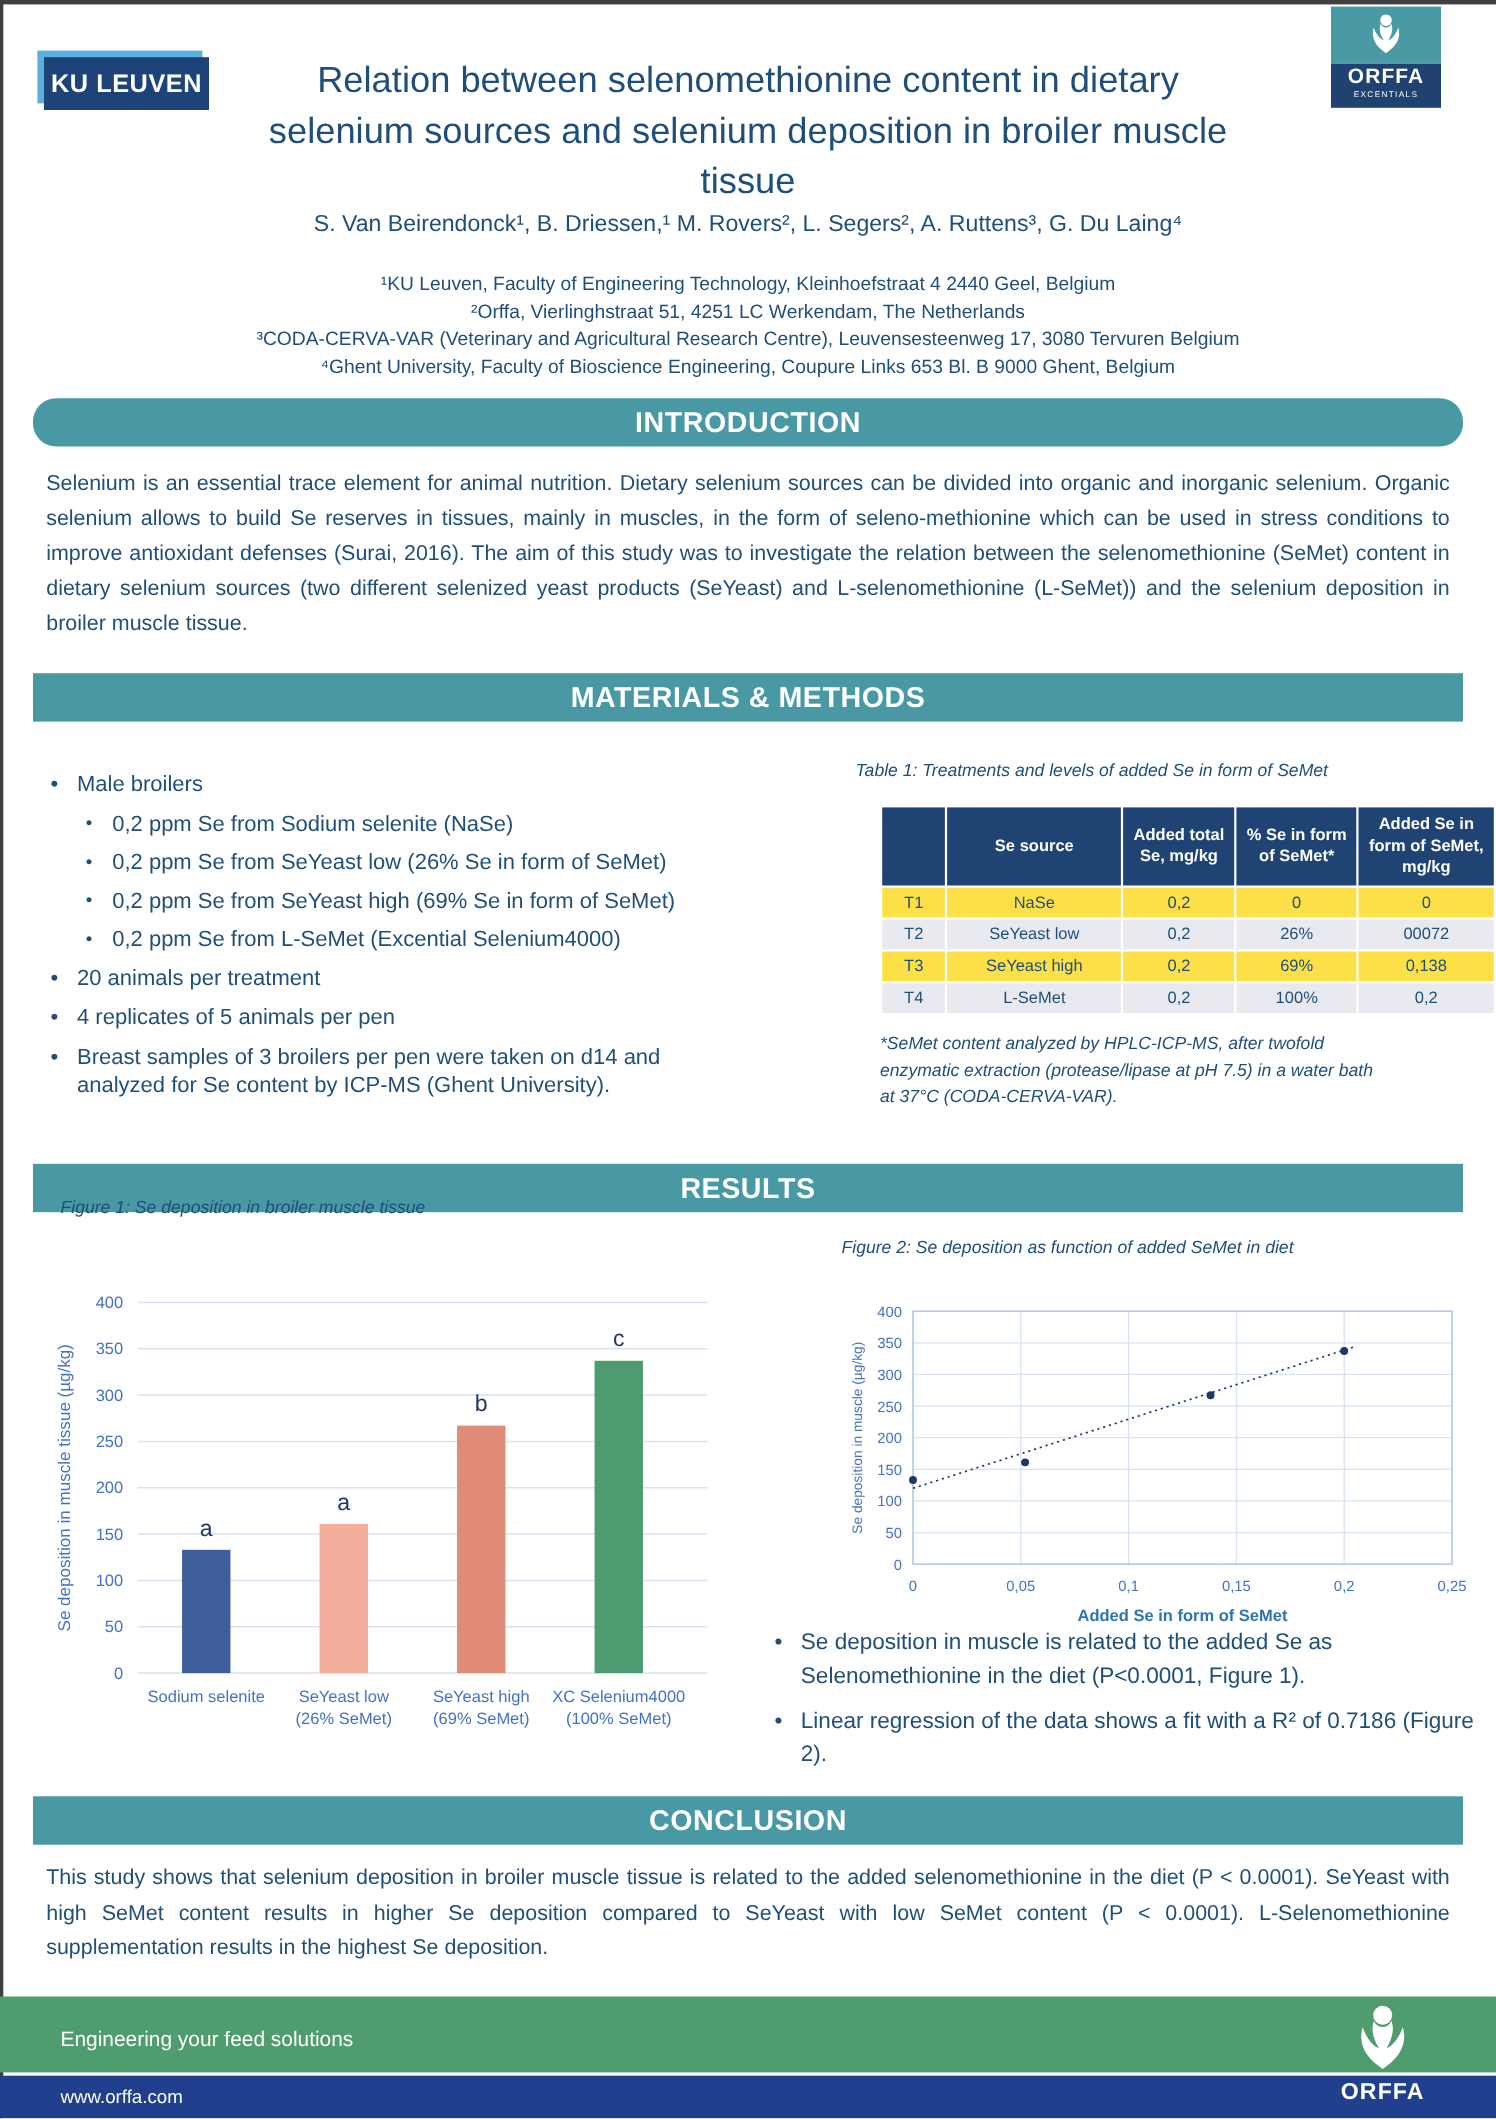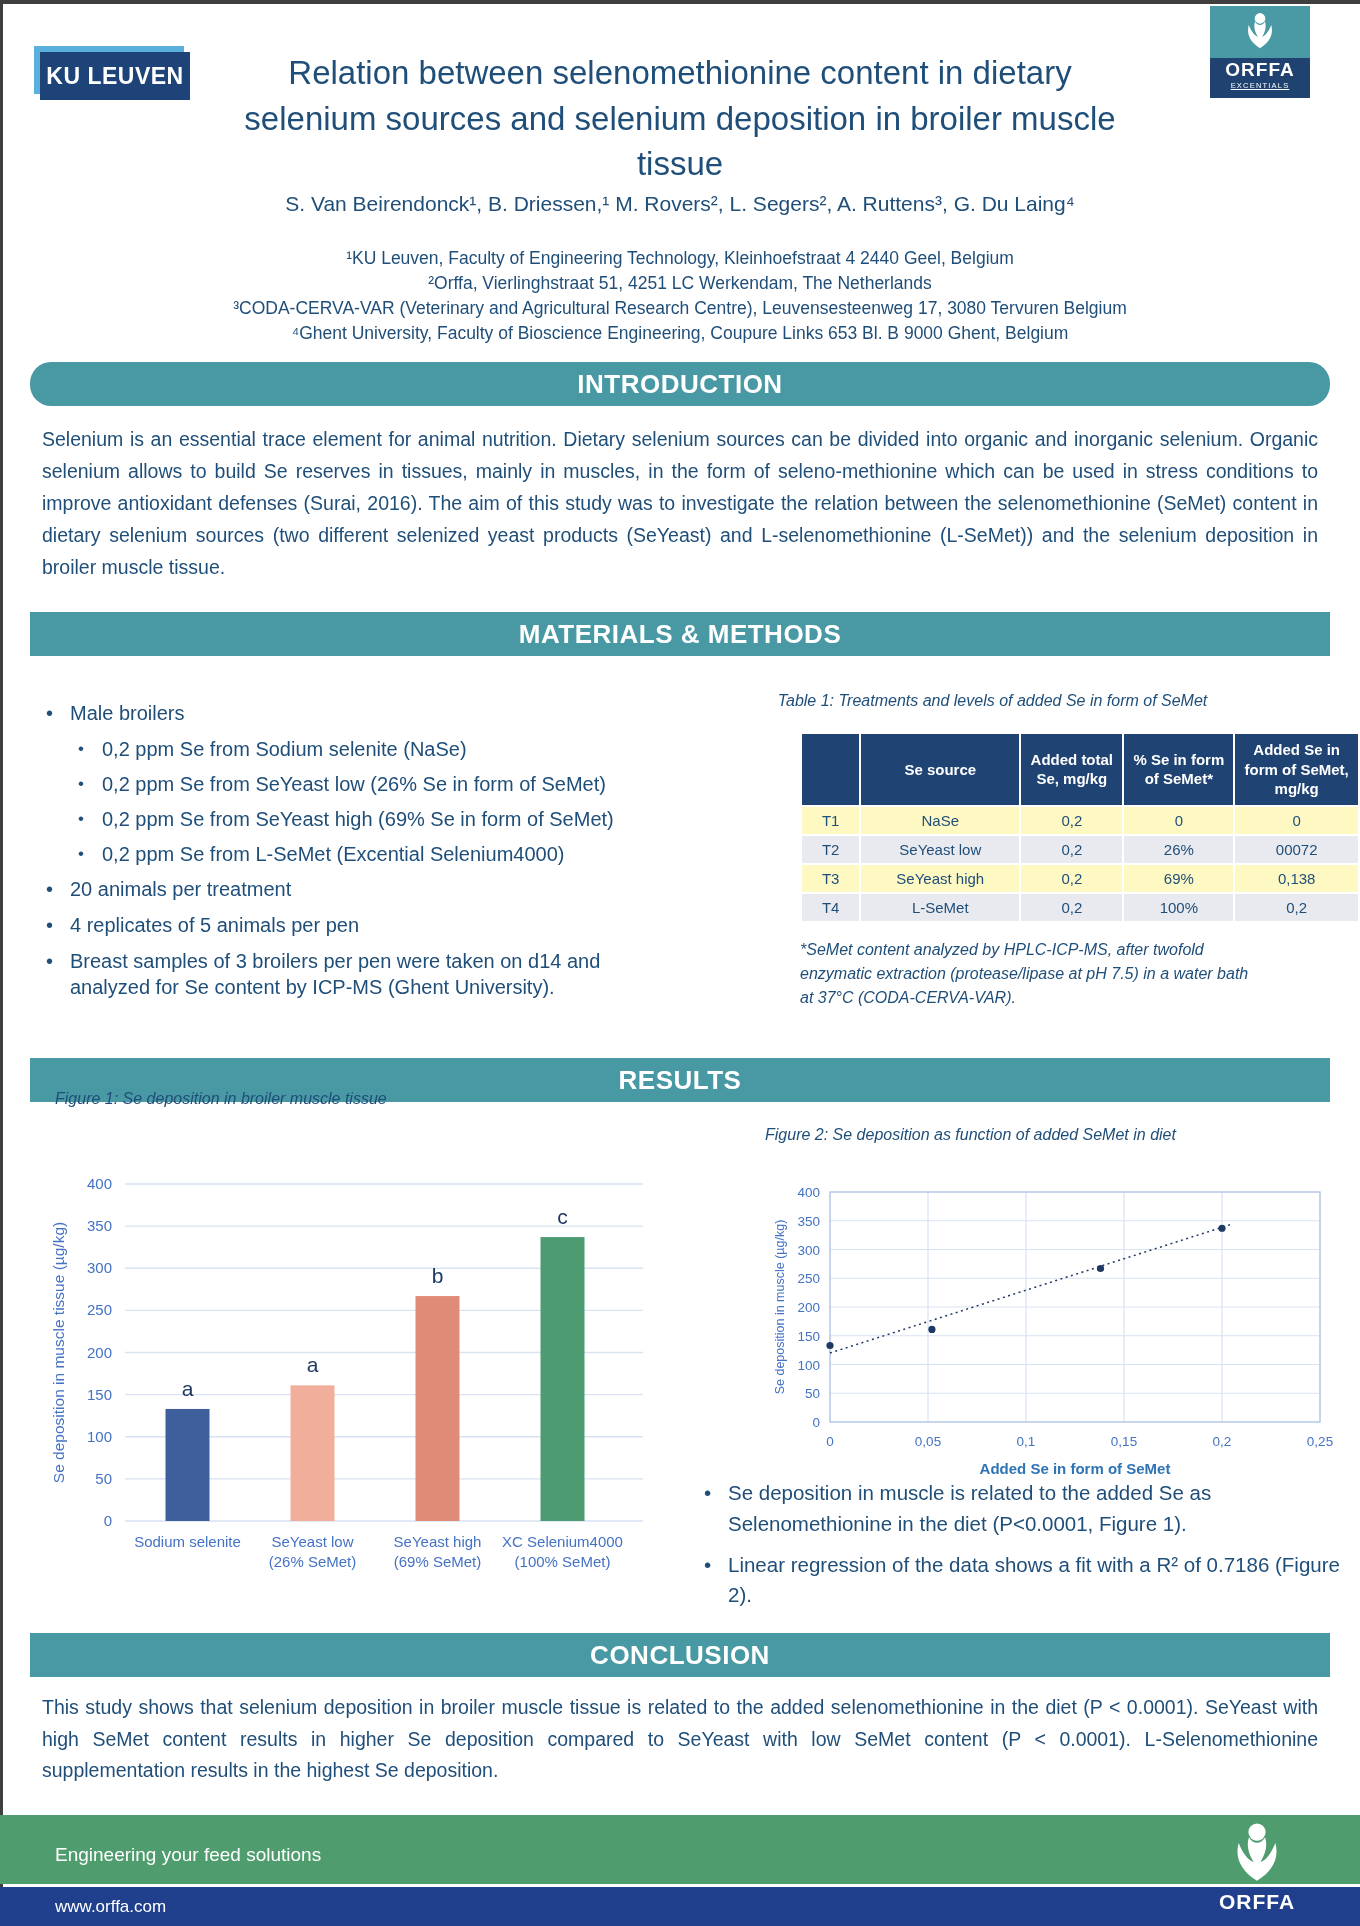--- a/index.html
+++ b/index.html
@@ -9,21 +9,21 @@
   .edge-left{position:absolute;top:0;left:0;width:3px;height:1926px;background:#3f3f3f;}
 
   
   .ku-logo{position:absolute;left:40px;top:52px;width:150px;height:48px;background:#1D4379;
            color:#fff;display:flex;align-items:center;justify-content:center;font-weight:bold;
            font-size:23px;letter-spacing:.5px;box-shadow:-6px -6px 0 0 #5AB0DC;}
   .orffa-badge{position:absolute;left:1210px;top:6px;width:100px;height:92px;}
   .orffa-badge .top{height:52px;background:#4A9AA6;display:flex;align-items:center;justify-content:center;}
   .orffa-badge .bottom{height:40px;background:#1F4271;color:#fff;text-align:center;}
   .orffa-badge .name{font-weight:bold;font-size:19px;letter-spacing:1px;line-height:23px;}
-  .orffa-badge .tag{font-size:7.5px;letter-spacing:1.2px;line-height:9px;text-decoration:underline;}
+  .orffa-badge .tag{font-size:7.5px;letter-spacing:1.2px;line-height:9px;}
 
   .title{position:absolute;top:50px;left:170px;width:1020px;text-align:center;
          font-size:33px;line-height:1.38;color:#1F4E79;}
   .authors{position:absolute;top:192px;left:0;width:1360px;text-align:center;font-size:21px;}
   .affils{position:absolute;top:246px;left:0;width:1360px;text-align:center;font-size:17.5px;line-height:1.42;}
 
   .banner{position:absolute;left:30px;width:1300px;height:44px;background:#4899A4;color:#ffffff;
           font-weight:bold;font-size:26px;text-align:center;line-height:44px;letter-spacing:.5px;}
   .banner-intro{top:362px;border-radius:21px;}
   .banner-mm{top:612px;}
@@ -43,21 +43,21 @@
   .mm-bullets{position:absolute;top:700px;left:42px;width:635px;font-size:20px;line-height:1.3;}
   .res-bullets{position:absolute;top:1478px;left:700px;width:658px;font-size:20.5px;line-height:1.5;}
   .res-bullets li{margin-bottom:14px;}
 
   .tbl-caption{position:absolute;top:692px;left:655px;width:675px;text-align:center;
                font-style:italic;font-size:16px;}
   table.t1{position:absolute;top:732px;left:800px;border-collapse:collapse;font-size:15px;}
   table.t1 th{background:#1F4373;color:#fff;font-weight:bold;text-align:center;vertical-align:middle;
               border:2px solid #fff;padding:6px 6px;line-height:1.3;}
   table.t1 td{text-align:center;border:2px solid #fff;padding:5px 4px;color:#1F4E79;}
-  table.t1 tr.dark td{background:#fef9c3;}
+  table.t1 tr.dark td{background:#fde047;}
   table.t1 tr.light td{background:#E9EAEF;}
   .c0{width:46px;} .c1{width:148px;} .c2{width:90px;} .c3{width:98px;} .c4{width:112px;}
   .tbl-note{position:absolute;top:938px;left:800px;width:460px;font-style:italic;
             font-size:16px;line-height:1.5;}
 
   .fig1-caption{position:absolute;top:1090px;left:55px;font-style:italic;font-size:16px;}
   .fig2-caption{position:absolute;top:1126px;left:765px;font-style:italic;font-size:16px;}
   #fig1{position:absolute;top:1166px;left:40px;}
   #fig2{position:absolute;top:1172px;left:768px;}
 

